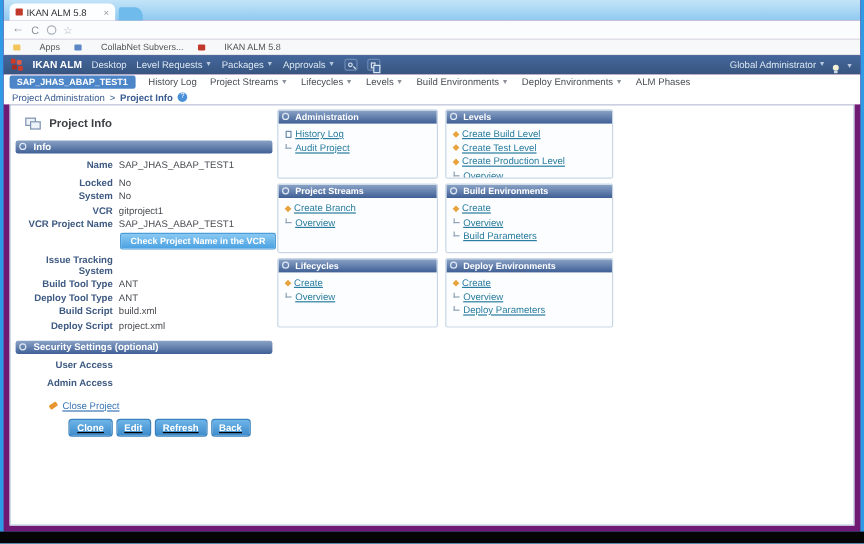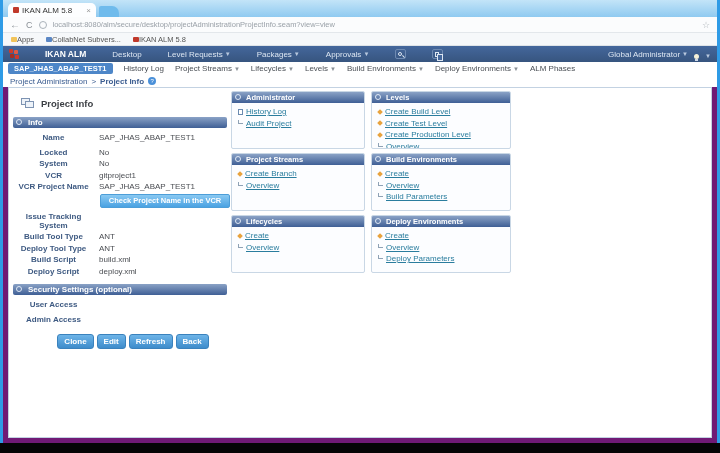--- a/index.html
+++ b/index.html
@@ -20,28 +20,28 @@
 
   .addr-row { height:16px; background:#fbfcfd; border-bottom:1px solid #e3e7eb; display:flex; align-items:center; gap:6px; padding:0 7px; }
   .nav-arrow { color:#8a9096; font-size:10px; line-height:10px; }
   .reload-icon { color:#8a9096; font-size:9px; }
   .page-badge { width:8px; height:8px; border:1px solid #aab2ba; border-radius:50%; color:#aab2ba; font-size:6px; line-height:6px; text-align:center; }
   .url-box { flex:1; height:11px; display:flex; align-items:center; }
   .url-text { font-size:7.5px; color:#9aa1a8; white-space:nowrap; overflow:hidden; }
   .star-icon { color:#b0b6bc; font-size:9px; }
 
   .bookmarks { height:13px; background:#f6f8fa; border-bottom:1px solid #dfe4e8; display:flex; align-items:center; gap:12px; padding:0 8px; font-size:7.5px; color:#555; }
-  .bm { display:flex; align-items:center; gap:0;text-align:right; }
+  .bm { display:flex; align-items:center; gap:16px;text-align:right; }
   .bm-ic { width:6px; height:5px; border-radius:1px; }
   .bm-ic.folder { background:#f2c45a; }
   .bm-ic.svn { background:#5b87c5; }
   .bm-ic.red { background:#c0392b; }
 
   
-  .appbar { height:16px; background:linear-gradient(#44679c,#37557f); display:flex; align-items:center; gap:26px; padding:5px 6px; color:#e8eef6; font-size:8px; }
+  .appbar { height:16px; background:linear-gradient(#44679c,#37557f); display:flex; align-items:center; gap:8px; padding:5px 6px; color:#e8eef6; font-size:8px; }
   .logo { width:10px; height:10px; position:relative; flex:none; }
   .logo i { position:absolute; background:#cf3a2b; width:4px; height:4px; border-radius:1px; }
   .logo i:nth-child(1){ left:0; top:0; } .logo i:nth-child(2){ left:5px; top:1px; background:#e05a45;}
   .logo i:nth-child(3){ left:1px; top:5px; background:#a92d20;} .logo i:nth-child(4){ left:6px; top:6px; }
   .brand { font-weight:bold; font-size:8.5px; color:#fff; }
   .menu-item { display:flex; align-items:center; gap:2px; color:#dce6f2; }
   .caret { font-size:6px; color:#b8c8de; }
   .hdr-iconbox { width:11px; height:10px; border:1px solid #6e8ab2; border-radius:2px; position:relative; }
   .mag { position:absolute; left:2px; top:2px; width:4px; height:4px; border:1px solid #dce6f2; border-radius:50%; }
   .mag::after { content:""; position:absolute; left:3px; top:3px; width:3px; height:1px; background:#dce6f2; transform:rotate(45deg); }
@@ -68,33 +68,33 @@
   .pi-title { display:flex; align-items:center; gap:6px; margin:2px 0 8px 8px; }
   .pi-icon { width:14px; height:11px; position:relative; }
   .pi-icon i { position:absolute; border:1px solid #7d93b2; background:#eef3f9; width:9px; height:7px; }
   .pi-icon i:nth-child(1){ left:0; top:0; } .pi-icon i:nth-child(2){ left:4px; top:3px; }
   .pi-title-text { font-size:9.5px; font-weight:bold; color:#3c3f44; }
 
   .secbar { background:linear-gradient(#8aa2c6,#3f5f95); border-radius:2px; color:#fff; font-weight:bold; font-size:8px; height:11px; line-height:11px; padding-left:15px; position:relative; margin-bottom:5px; }
   .bar-ic { position:absolute; left:3px; top:2px; width:6px; height:6px; border:1px solid #dfe8f4; border-radius:50%; }
 
   .frow { display:flex; margin-bottom:2.5px; align-items:flex-start; }
-  .flab { width:86px; flex:none; text-align:center; font-weight:bold; color:#3e5a82; font-size:8px; padding-right:5px; line-height:9px; }
+  .flab { width:86px; flex:none; text-align:right; font-weight:bold; color:#3e5a82; font-size:8px; padding-right:5px; line-height:9px; }
   .fval { font-size:8px; color:#4a4d52; line-height:9px; word-break:break-all; }
   .desc-ta { width:124px; height:44px; border:1px solid #b7bec6; resize:none; font-family:"Liberation Sans",sans-serif; font-size:7.5px; color:#555; padding:1px 2px; }
   .check-btn { display:block; margin:2px 0 4px 87px; width:130px; background:linear-gradient(#8ac9f2,#4aa2e2); border:1px solid #4d9ed8; border-radius:2px; color:#fff; font-weight:bold; font-size:7.5px; padding:1.5px 0; font-family:"Liberation Sans",sans-serif; }
   .gap { height:3px; }
 
   .quick-links { margin:10px 0 6px 28px; }
   .ql { display:flex; align-items:center; gap:4px; margin-bottom:2px; font-size:8px; }
   .ql a { color:#3a76b4; text-decoration:underline; }
   .clock-ic { width:7px; height:7px; border:1px solid #8899aa; border-radius:50%; background:#eef; }
   .pencil-ic { width:7px; height:4px; background:#e8952f; transform:rotate(-35deg); border-radius:1px; }
 
-  .btn-row { display:flex; gap:3px; justify-content:center; margin-left:40px; width:160px; }
+  .btn-row { display:flex; gap:3px; justify-content:center; margin-left:40px; width:160px;text-decoration:underline; }
   .btn { background:linear-gradient(#6db4e8,#3e8ccb); border:1px solid #3a82bd; border-radius:3px; color:#fff; font-weight:bold; font-size:8px; padding:2px 6px; font-family:"Liberation Sans",sans-serif; }
 
   
   .panels { position:absolute; left:222px; top:3px; display:grid; grid-template-columns:134px 140px; grid-auto-rows:58px; gap:4px 6px; }
   .panel { border:1px solid #c9d7e5; background:#fcfdff; border-radius:2px; overflow:hidden; }
   .phead { background:linear-gradient(#8aa2c6,#3f5f95); color:#fff; font-weight:bold; font-size:7.5px; height:11px; line-height:11px; padding-left:14px; position:relative; }
   .phead .bar-ic { top:2px; }
   .pbody { padding:4px 4px 2px 6px; }
   .plink { display:flex; align-items:center; gap:3px; margin-bottom:2.5px; font-size:8px; }
   .plink a { color:#2a7d9e; text-decoration:underline; white-space:nowrap; }
@@ -115,23 +115,20 @@
       <span class="tab-title">IKAN ALM 5.8</span>
       <span class="tab-close">×</span>
     </div>
     <div class="newtab"></div>
   </div>
 
   <div class="addr-row">
     <span class="nav-arrow">←</span>
     <span class="reload-icon">C</span>
     <span class="page-badge"></span>
-    <div class="url-box">
-      <span class="url-text">localhost:8080/alm/secure/desktop/projectAdministrationProjectInfo.seam?view=view</span>
-    </div>
     <span class="star-icon">☆</span>
   </div>
 
   <div class="bookmarks">
     <span class="bm">
         <span class="bm-ic folder"></span>
         <span>Apps</span>
       </span>
     <span class="bm">
         <span class="bm-ic svn"></span>
@@ -268,53 +265,57 @@
       <div class="frow">
         <span class="flab">Deploy Tool Type</span>
         <span class="fval">ANT</span>
       </div>
       <div class="frow">
         <span class="flab">Build Script</span>
         <span class="fval">build.xml</span>
       </div>
       <div class="frow">
         <span class="flab">Deploy Script</span>
-        <span class="fval">deploy.xml</span>
+        <span class="fval">project.xml</span>
       </div>
 
       <div style="height:6px"></div>
       <div class="secbar">
         <span class="bar-ic"></span>
         <span>Security Settings (optional)</span>
       </div>
       <div class="frow">
         <span class="flab">User Access</span>
         <span class="fval"></span>
       </div>
       <div class="gap"></div>
       <div class="frow">
         <span class="flab">Admin Access</span>
         <span class="fval"></span>
       </div>
 
       <div class="quick-links">
+        <div class="ql">
+          <span class="pencil-ic"></span>
+          <a href="#">Close Project</a>
+        </div>
       </div>
 
       <div class="btn-row">
         <button class="btn">Clone</button>
         <button class="btn">Edit</button>
         <button class="btn">Refresh</button>
         <button class="btn">Back</button>
       </div>
     </div>
 
     <div class="panels">
 
       <div class="panel">
-        <div class="phead"><span class="bar-ic"></span><span>Administrator</span></div>
+        <div class="phead"><span class="bar-ic"></span><span>Administration</span></div>
         <div class="pbody">
           <div class="plink">
               <span class="doc-ic"></span>
               <a href="#">History Log</a>
             </div>
           <div class="plink">
               <span class="elbow"></span>
               <a href="#">Audit Project</a>
             </div>
         </div>

